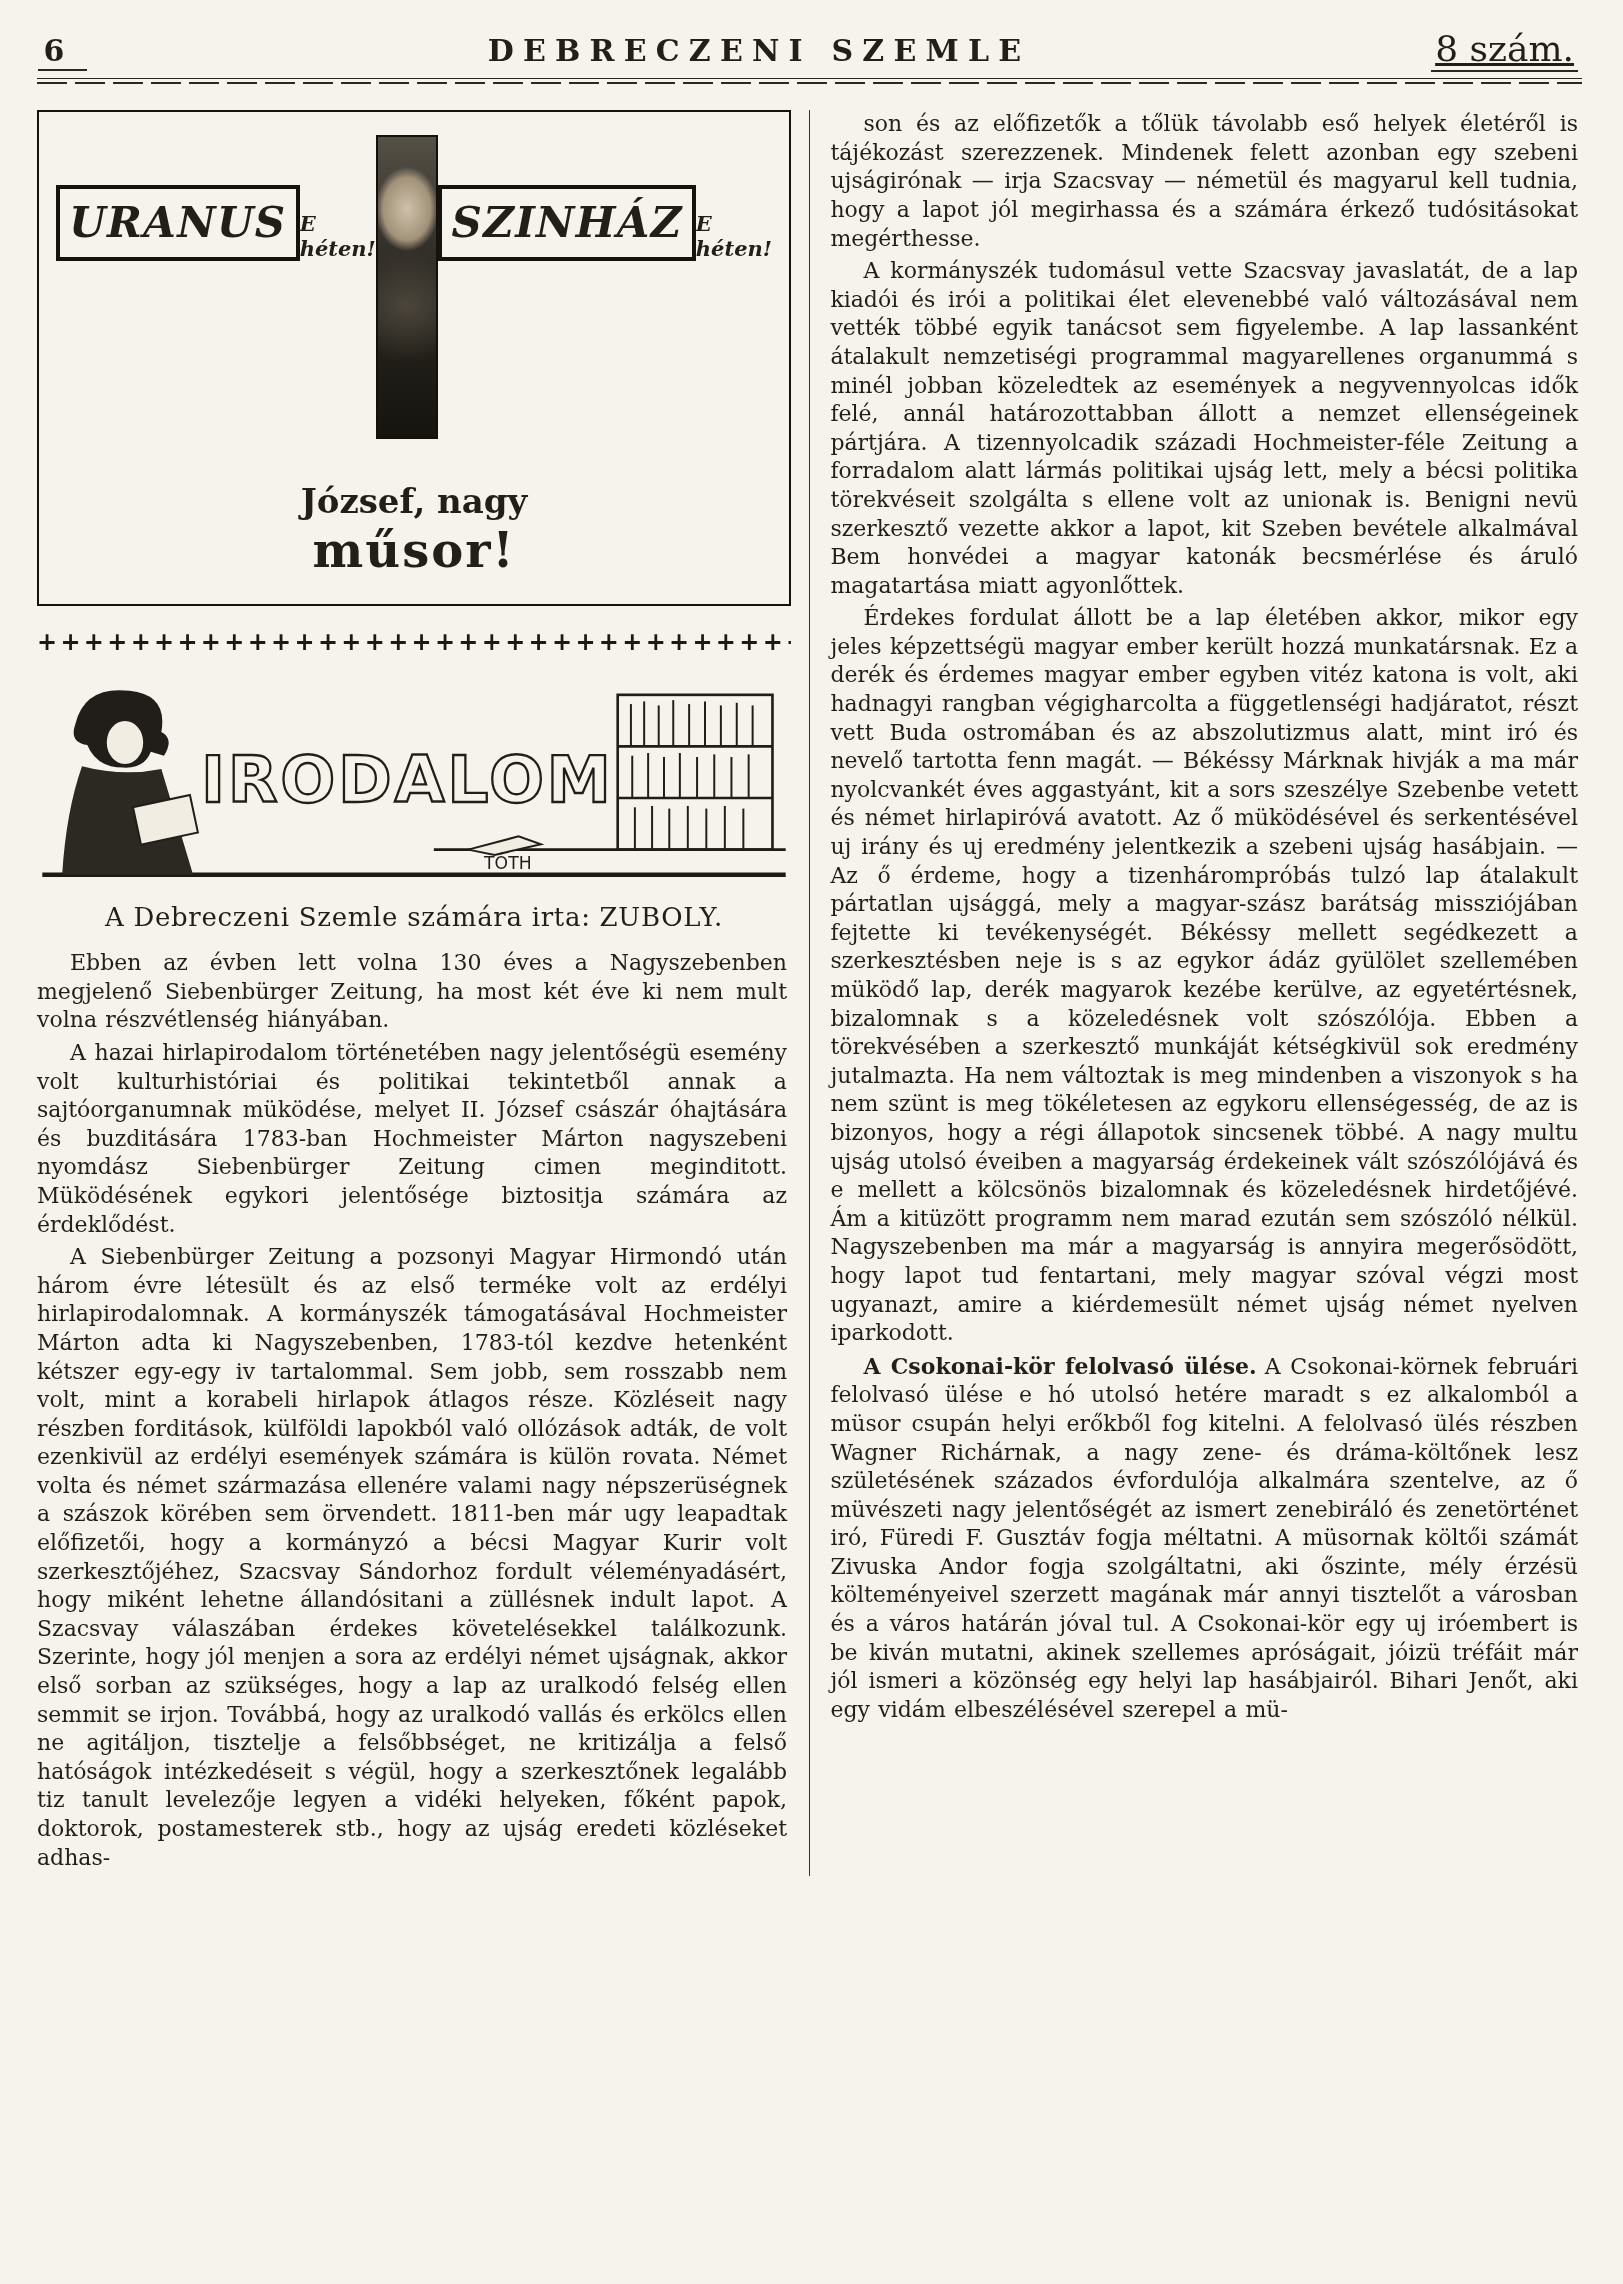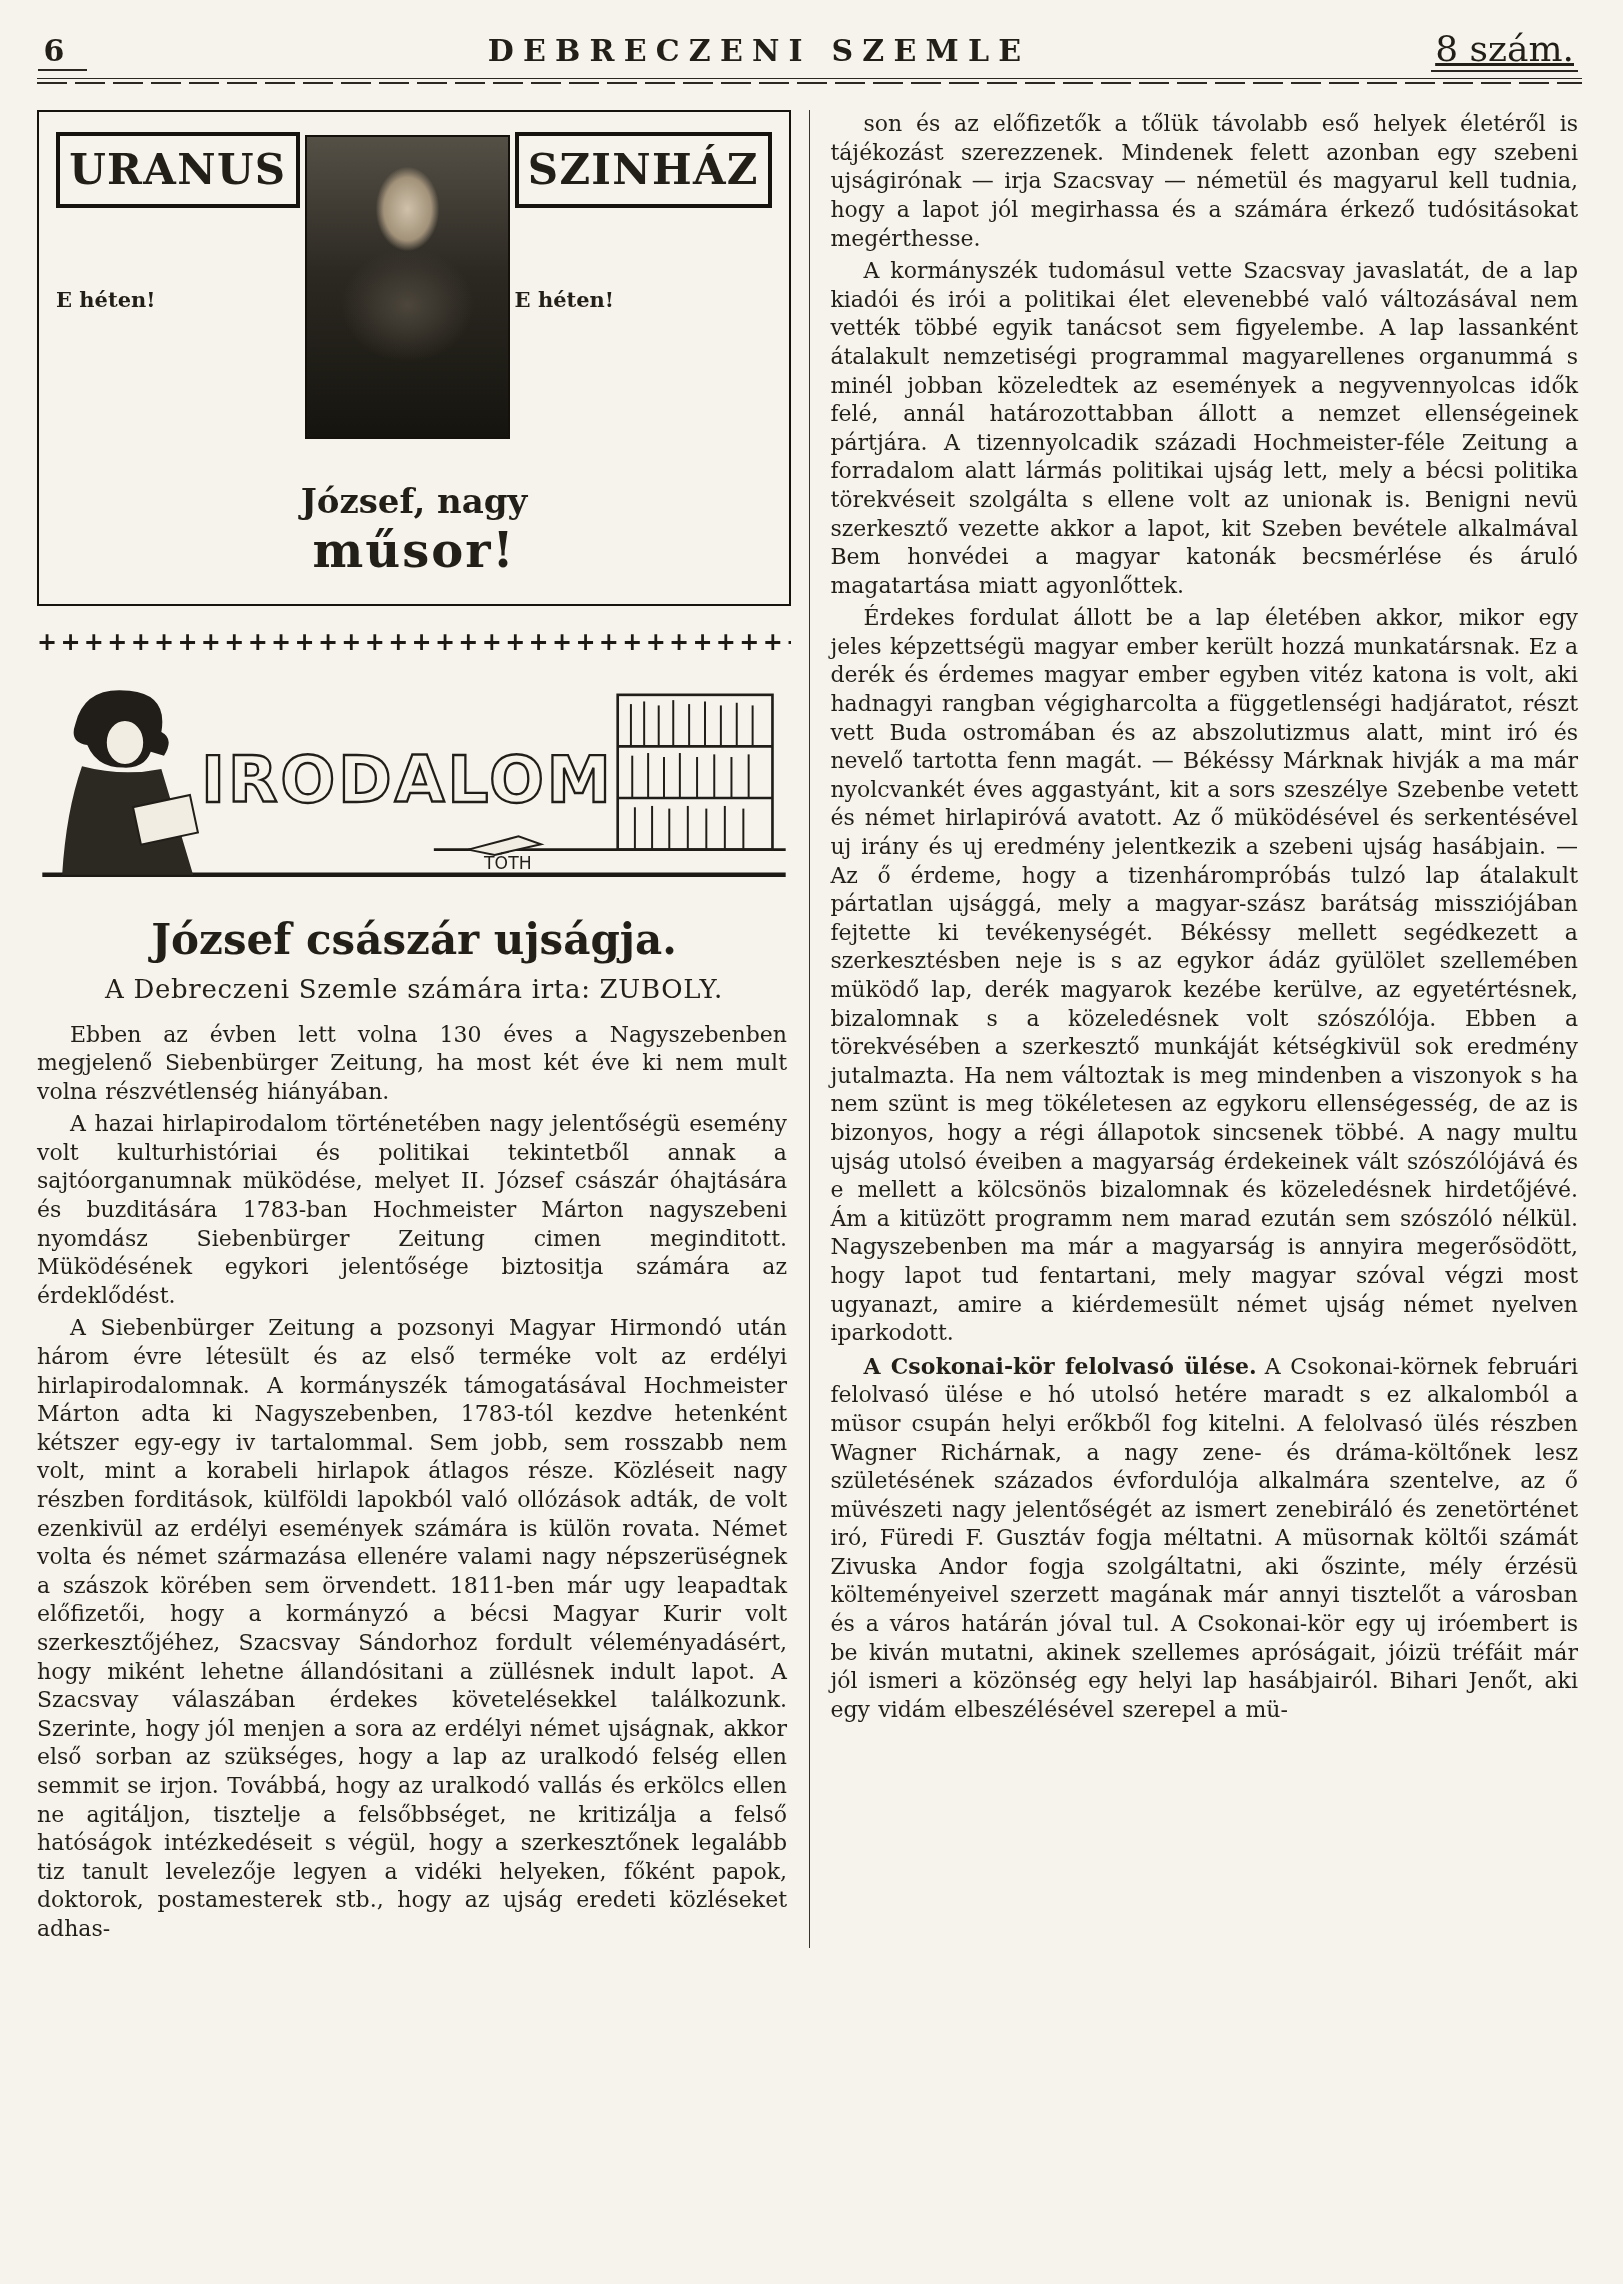--- a/index.html
+++ b/index.html
@@ -23,21 +23,21 @@
   }
 
   
   .columns { display:flex; align-items:stretch; margin-top:26px; }
   .col-left  { width:754px; }
   .col-right { flex:1; margin-left:18.4px; border-left:1.3px solid #3a332a; padding-left:20px; }
 
   
   .ad { border:2.6px solid #16130e; padding:20px 17px 30px; }
   .ad-top { display:flex; justify-content:space-between; align-items:flex-start; }
-  .ad-word-col { display:flex; flex-direction:column; align-items:flex-start; }
+  .ad-word-col { display:flex; flex-direction:row; align-items:flex-end;font-style:italic; }
   .ad-word {
     border:4px solid #16130e; padding:13px 9.2px; font-size:42px; font-weight:bold;
     white-space:nowrap; letter-spacing:1.3px; line-height:1;
   }
   .ad-note { margin-top:79px; font-size:21px; font-weight:bold; }
   .photo {
     width:205px; height:304px; border:2.6px solid #14110c; margin-top:2.6px;
     background:
       radial-gradient(ellipse 43px 57px at 50% 24%, #cfc1aa 0%, #a2927a 55%, rgba(70,64,54,0) 74%),
       radial-gradient(ellipse 92px 79px at 50% 56%, #4c463c 0%, rgba(40,36,30,0) 72%),
@@ -151,21 +151,20 @@
               <line x1="1068" y1="202" x2="1068" y2="264"></line>
             </g>
           </g>
 
           <path d="M652 264 l76 -20 l34 12 l-70 16 z" fill="#f1ede2" stroke="#211e19" stroke-width="3"></path>
 
           <text x="676" y="294" font-size="26" font-family="DejaVu Sans, sans-serif" fill="#211e19">TÓTH</text>
         </svg>
       </div>
 
-      <h1 class="article-title">József császár ujságja.</h1>
       <div class="article-byline">A Debreczeni Szemle számára irta: ZUBOLY.</div>
 
       <div class="body-text">
         <p>Ebben az évben lett volna 130 éves a Nagyszebenben megjelenő Siebenbürger Zeitung, ha most két éve ki nem mult volna részvétlenség hiányában.</p>
         <p>A hazai hirlapirodalom történetében nagy jelentőségü esemény volt kulturhistóriai és politikai tekintetből annak a sajtóorganumnak müködése, melyet II. József császár óhajtására és buzditására 1783-ban Hochmeister Márton nagyszebeni nyomdász Siebenbürger Zeitung cimen meginditott. Müködésének egykori jelentősége biztositja számára az érdeklődést.</p>
         <p>A Siebenbürger Zeitung a pozsonyi Magyar Hirmondó után három évre létesült és az első terméke volt az erdélyi hirlapirodalomnak. A kormányszék támogatásával Hochmeister Márton adta ki Nagyszebenben, 1783-tól kezdve hetenként kétszer egy-egy iv tartalommal. Sem jobb, sem rosszabb nem volt, mint a korabeli hirlapok átlagos része. Közléseit nagy részben forditások, külföldi lapokból való ollózások adták, de volt ezenkivül az erdélyi események számára is külön rovata. Német volta és német származása ellenére valami nagy népszerüségnek a szászok körében sem örvendett. 1811-ben már ugy leapadtak előfizetői, hogy a kormányzó a bécsi Magyar Kurir volt szerkesztőjéhez, Szacsvay Sándorhoz fordult véleményadásért, hogy miként lehetne állandósitani a züllésnek indult lapot. A Szacsvay válaszában érdekes követelésekkel találkozunk. Szerinte, hogy jól menjen a sora az erdélyi német ujságnak, akkor első sorban az szükséges, hogy a lap az uralkodó felség ellen semmit se irjon. Továbbá, hogy az uralkodó vallás és erkölcs ellen ne agitáljon, tisztelje a felsőbbséget, ne kritizálja a felső hatóságok intézkedéseit s végül, hogy a szerkesztőnek legalább tiz tanult levelezője legyen a vidéki helyeken, főként papok, doktorok, postamesterek stb., hogy az ujság eredeti közléseket adhas-</p>
       </div>
     </div>
 
     <div class="col-right">

